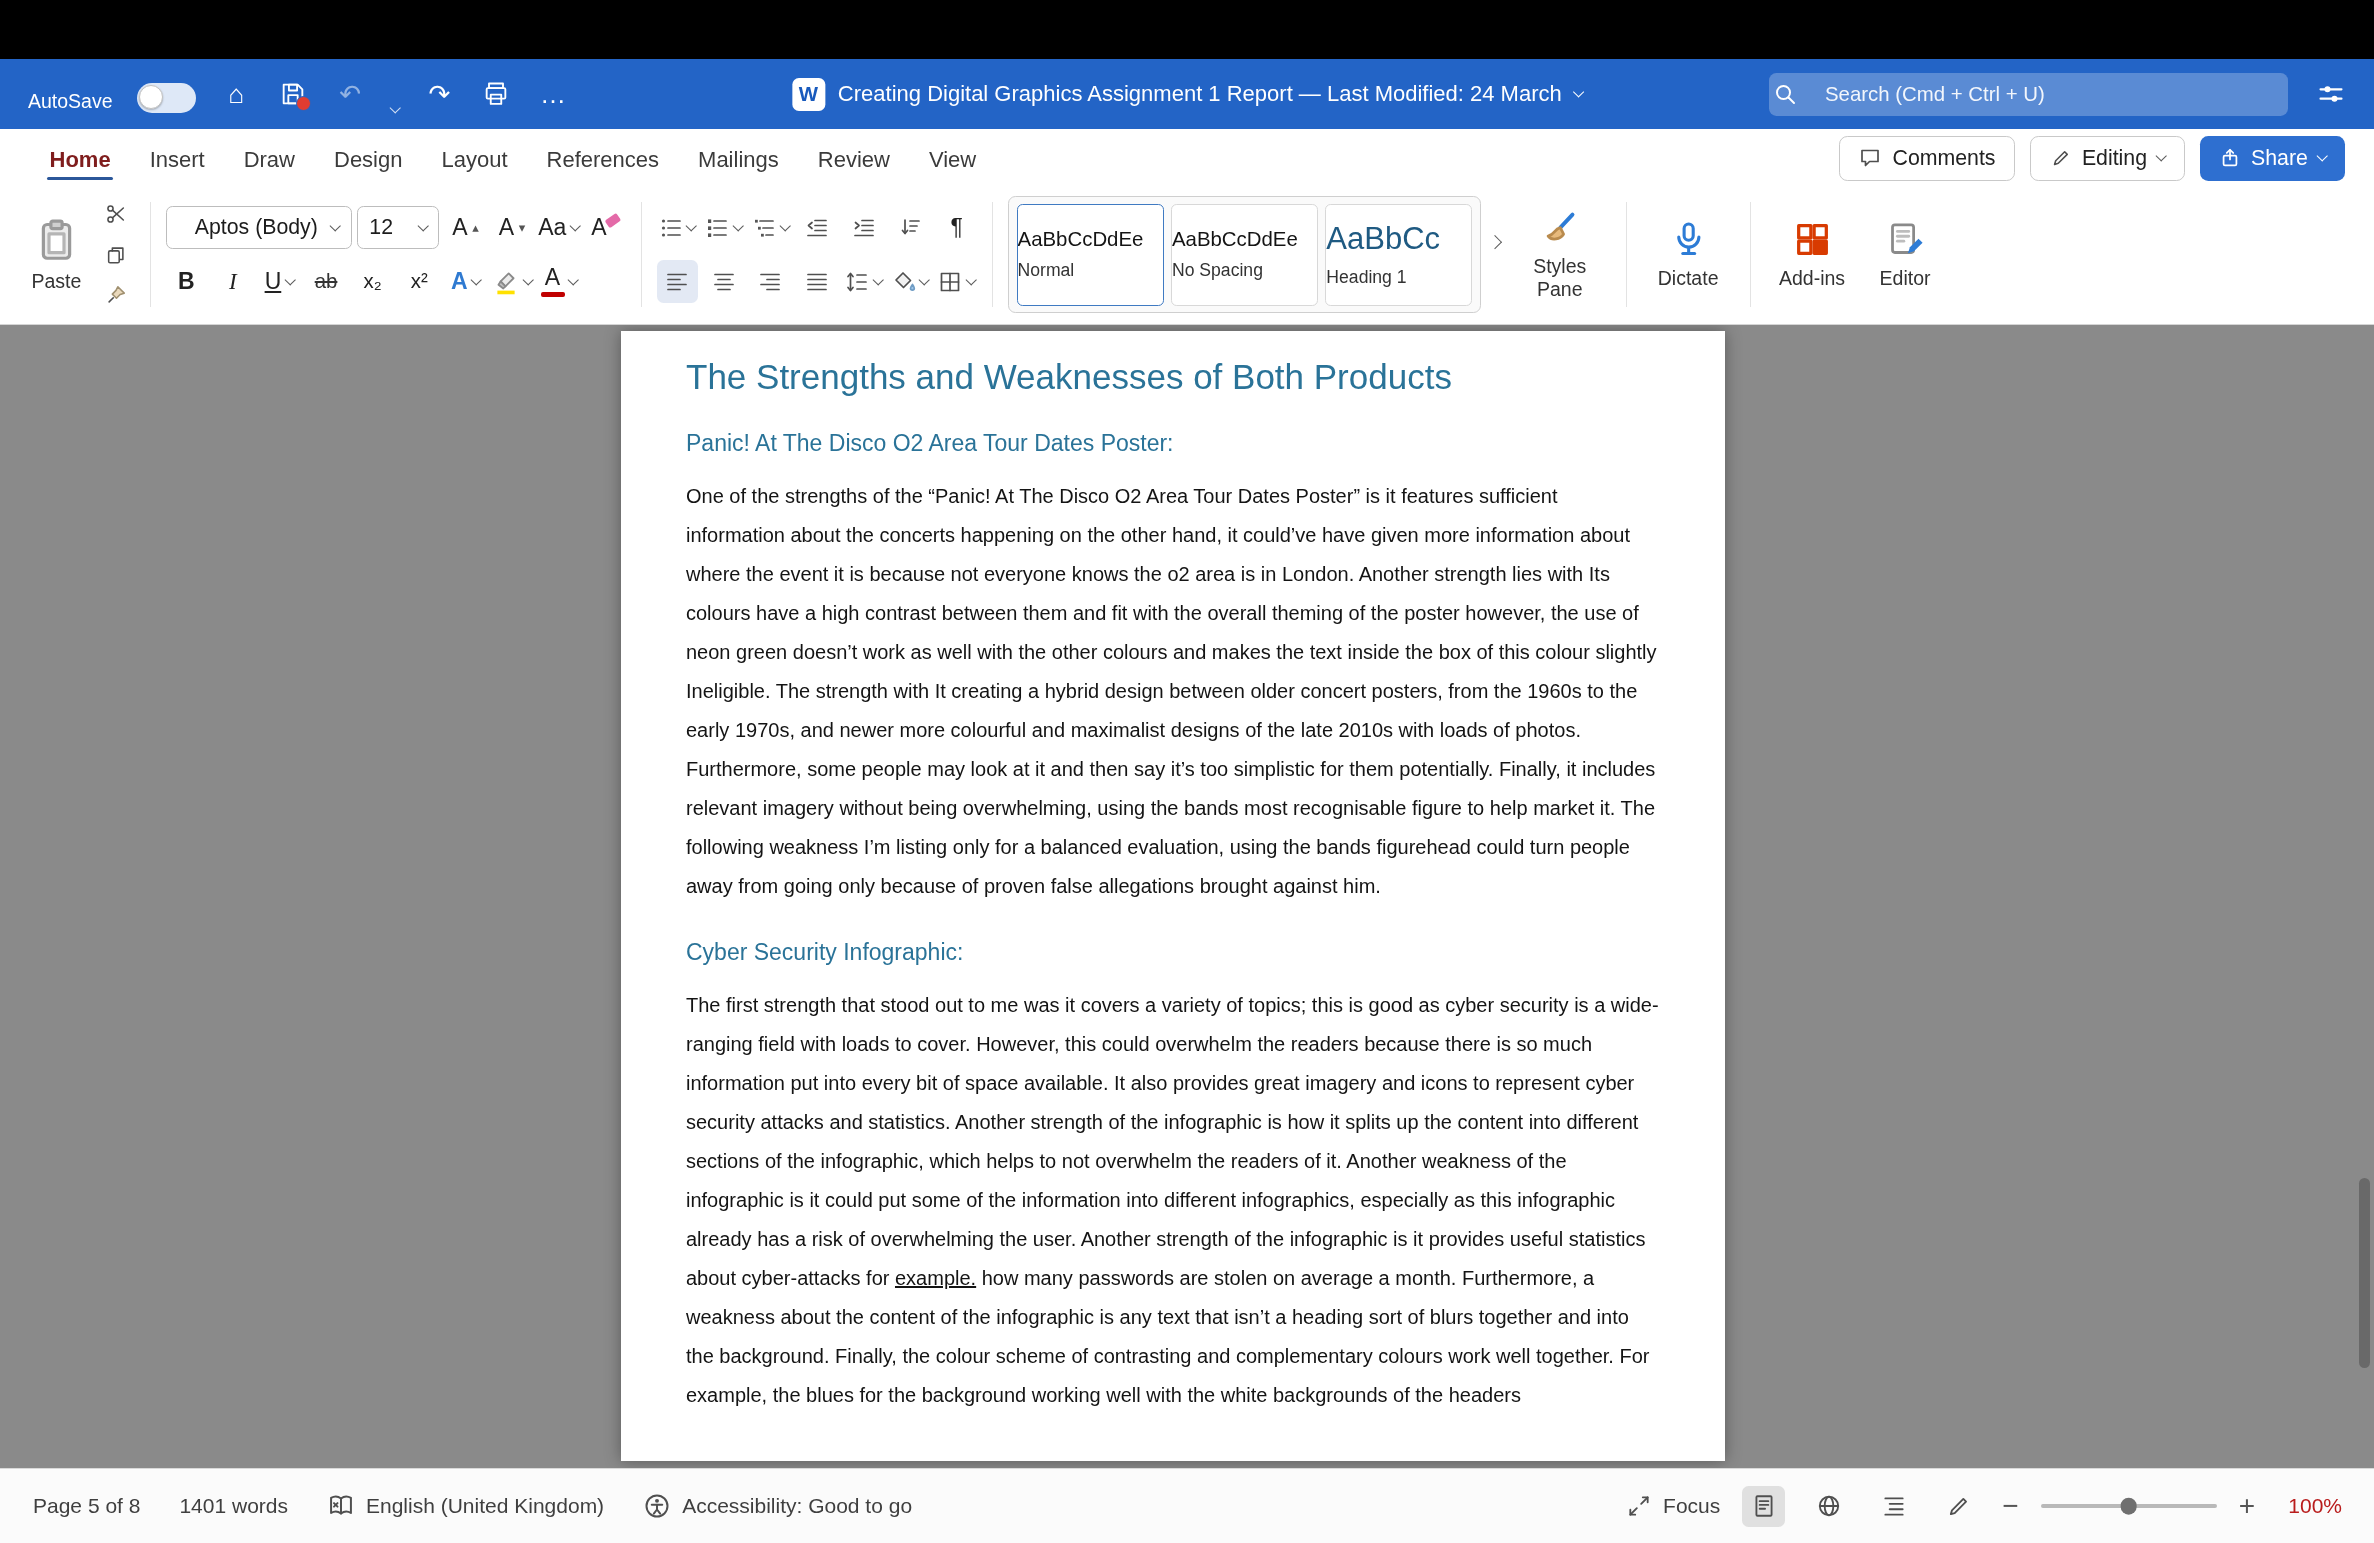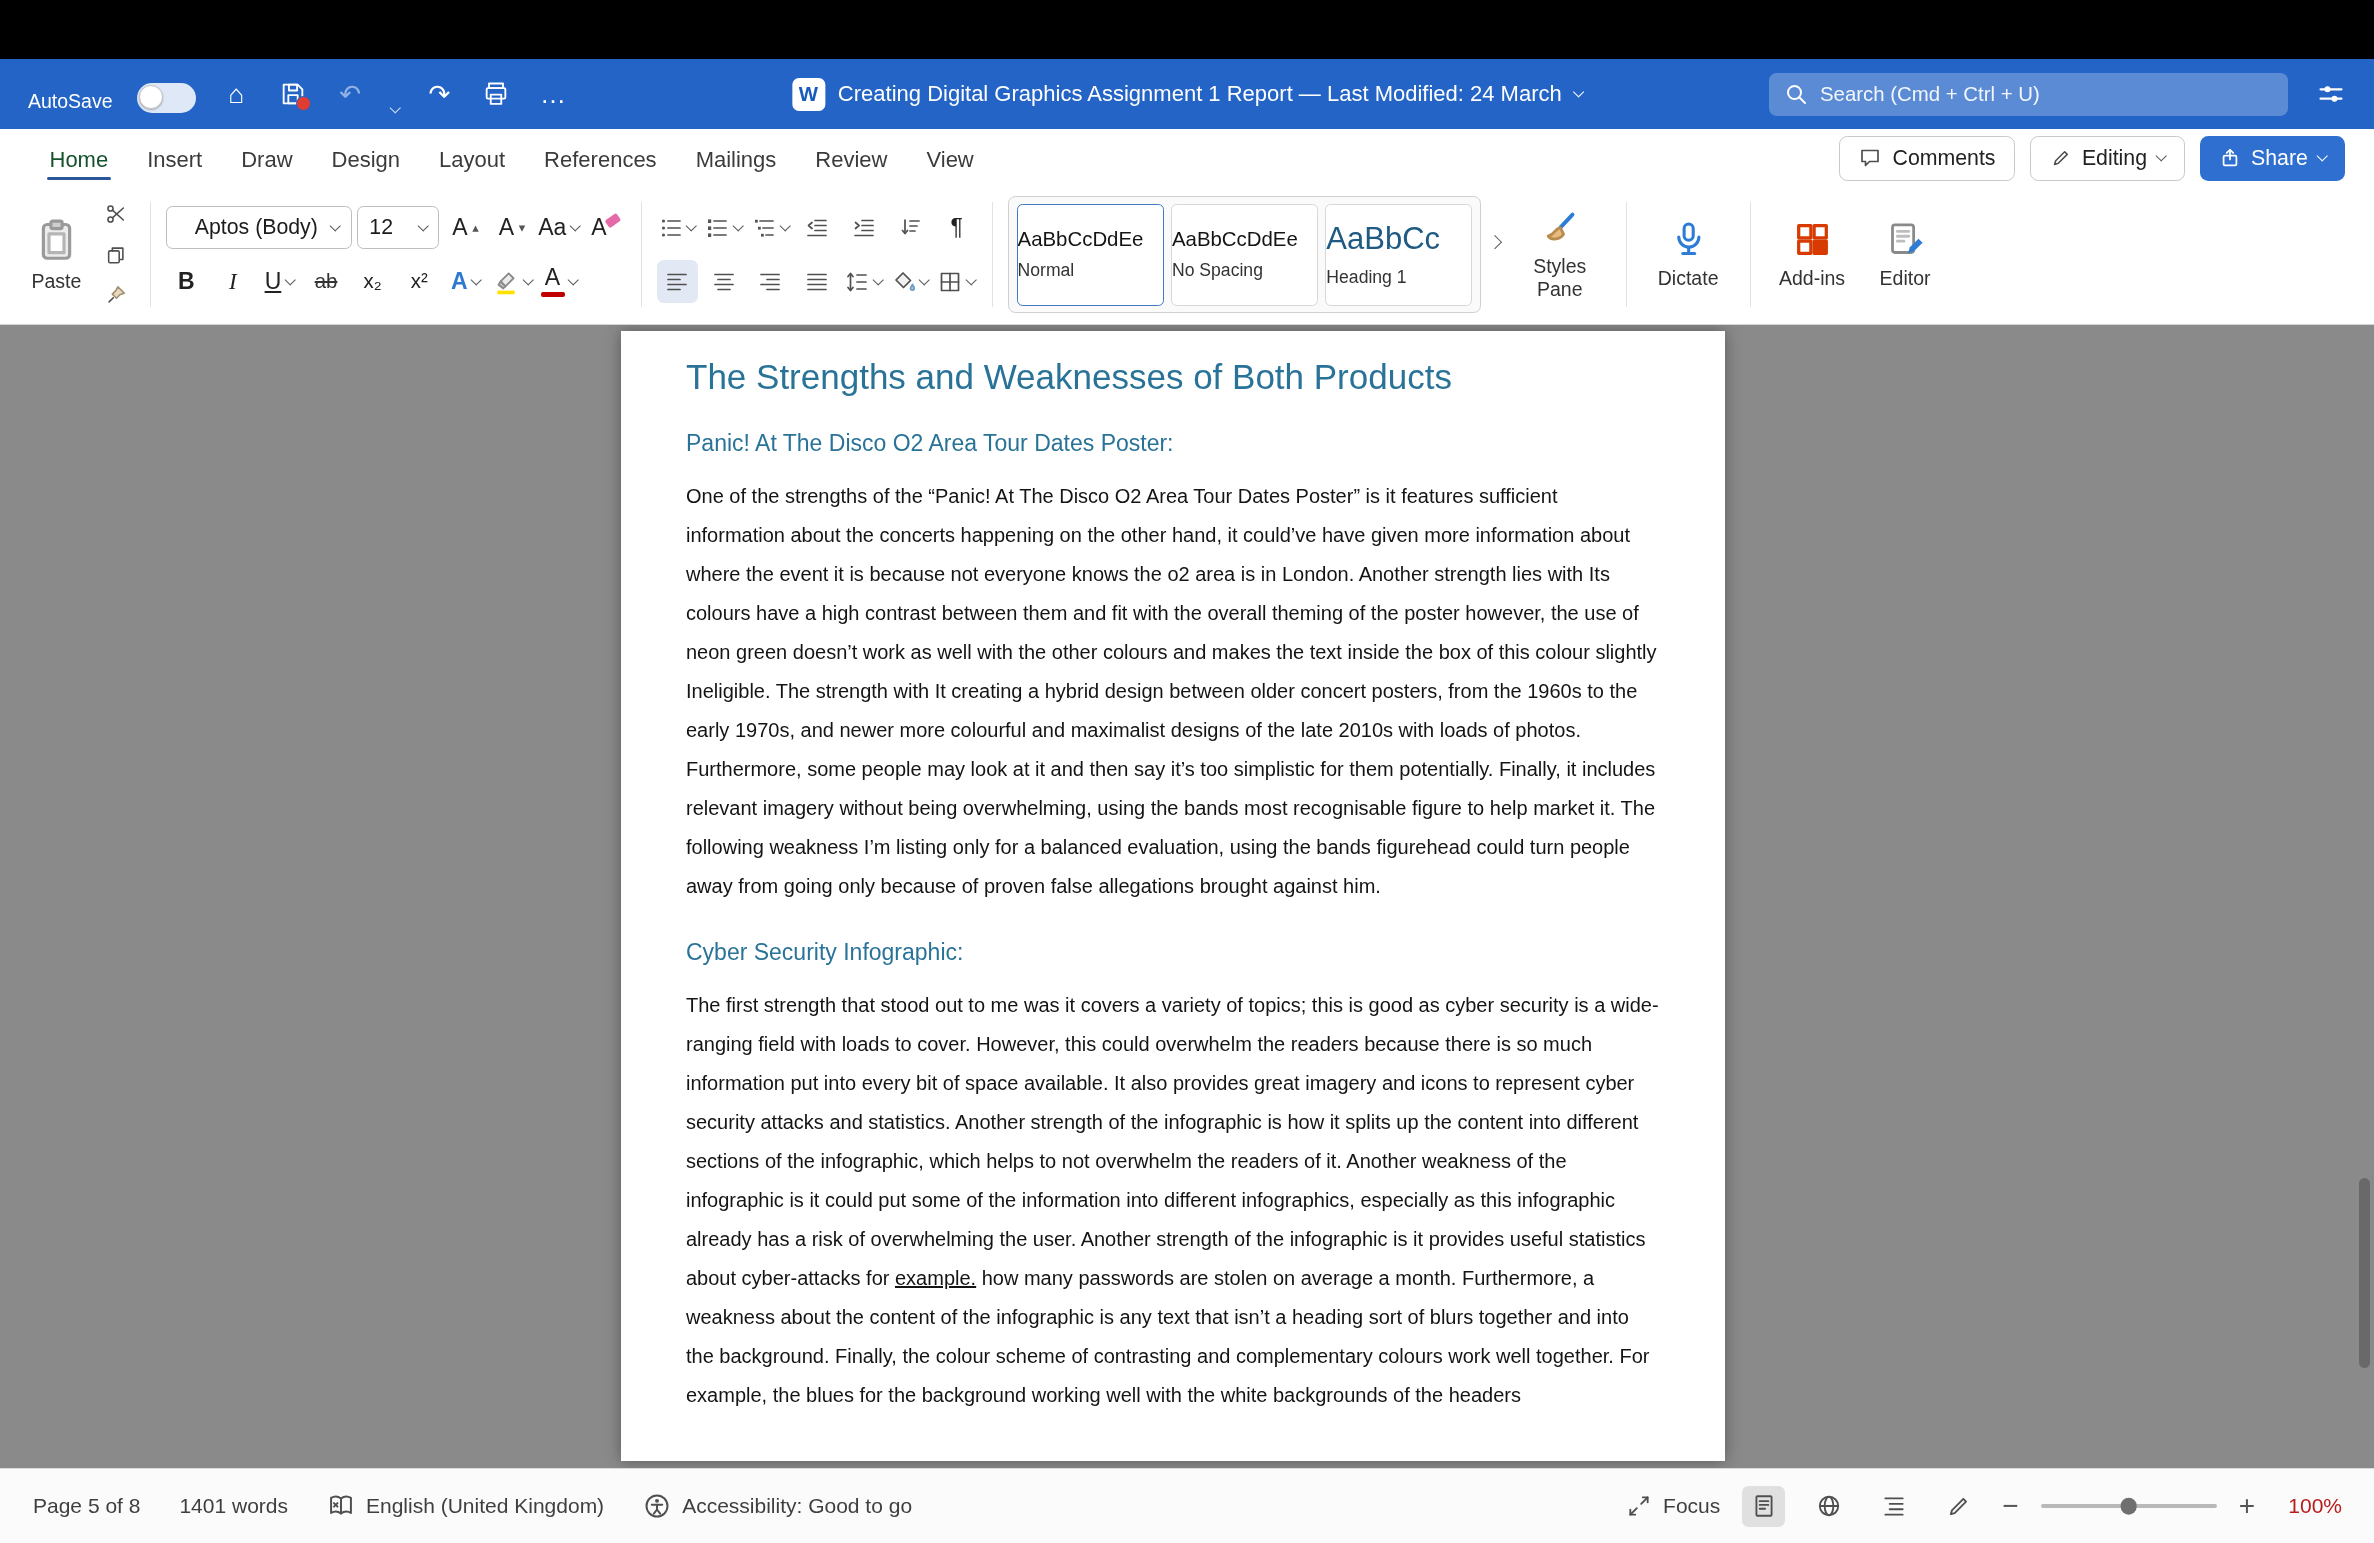--- a/index.html
+++ b/index.html
@@ -25,27 +25,27 @@
   .tb-chev{opacity:.8;}
   .ell{font-size:28px;letter-spacing:0.9px;}
   .tb-center{position:absolute;left:50%;transform:translateX(-50%);display:flex;align-items:center;gap:13px;}
   .word-logo{width:33px;height:33px;border-radius:6.5px;background:#fff;display:flex;align-items:center;justify-content:center;font-weight:700;font-size:20.4px;color:#185abd;}
   .doc-title{font-size:22px;font-weight:500;white-space:nowrap;}
   .chev{width:9.3px;height:9.3px;border-right:1.9px solid #5a5a5a;border-bottom:1.9px solid #5a5a5a;transform:rotate(45deg);display:inline-block;flex:none;margin-top:-3.7px;}
   .chev.white{border-color:#fff;}
   .chev.sm{width:7.4px;height:7.4px;}
   .chev.right{transform:rotate(-45deg);}
   .tb-right{margin-left:auto;display:flex;align-items:center;gap:26px;}
-  .searchbox{width:519px;height:43px;border-radius:7.4px;background:rgba(255,255,255,.25);display:flex;align-items:center;gap:12px;padding:0 15px;box-sizing:border-box;}
+  .searchbox{width:519px;height:43px;border-radius:7.4px;background:rgba(255,255,255,.25);display:flex;align-items:center;gap:28px;padding:0 4px;box-sizing:border-box;}
   .searchbox .ph{font-size:20.4px;color:rgba(255,255,255,.92);}
 
   
   .ribbon-tabs{height:58px;background:#fff;display:flex;align-items:center;padding:0 30px;box-sizing:border-box;}
   .tab{font-size:22px;color:#3b3b3b;padding:11px 19.5px 7.4px;position:relative;}
-  .tab.active{font-weight:400;color:#14532d;}
+  .tab.active{font-weight:700;color:#7f1d1d;}
   .tab.active::after{content:"";position:absolute;left:16.7px;right:16.7px;bottom:0;height:3.7px;border-radius:1.9px;background:var(--tab-accent,#2b579a);}
   .tabbar-actions{margin-left:auto;display:flex;align-items:center;gap:15px;}
   .btn-outline{display:flex;align-items:center;gap:10.2px;height:45px;padding:0 18.6px;border:0.9px solid #c9c9c9;border-radius:8.3px;font-size:21.3px;color:#222;background:#fff;}
   .btn-share{display:flex;align-items:center;gap:10.2px;height:45px;padding:0 18.6px;border-radius:8.3px;font-size:21.3px;color:#fff;background:var(--share-blue,#2e6fd0);}
   .btn-share svg{stroke:#fff;}
 
   
   .ribbon-body{height:138px;background:#fff;border-bottom:0.9px solid #d5d5d5;display:flex;align-items:stretch;padding:5.6px 20.4px 7.4px;box-sizing:border-box;overflow:hidden;}
   .vsep{width:0.9px;background:#e3e3e3;margin:9.3px 15px;}
   .group{display:flex;align-items:center;}

